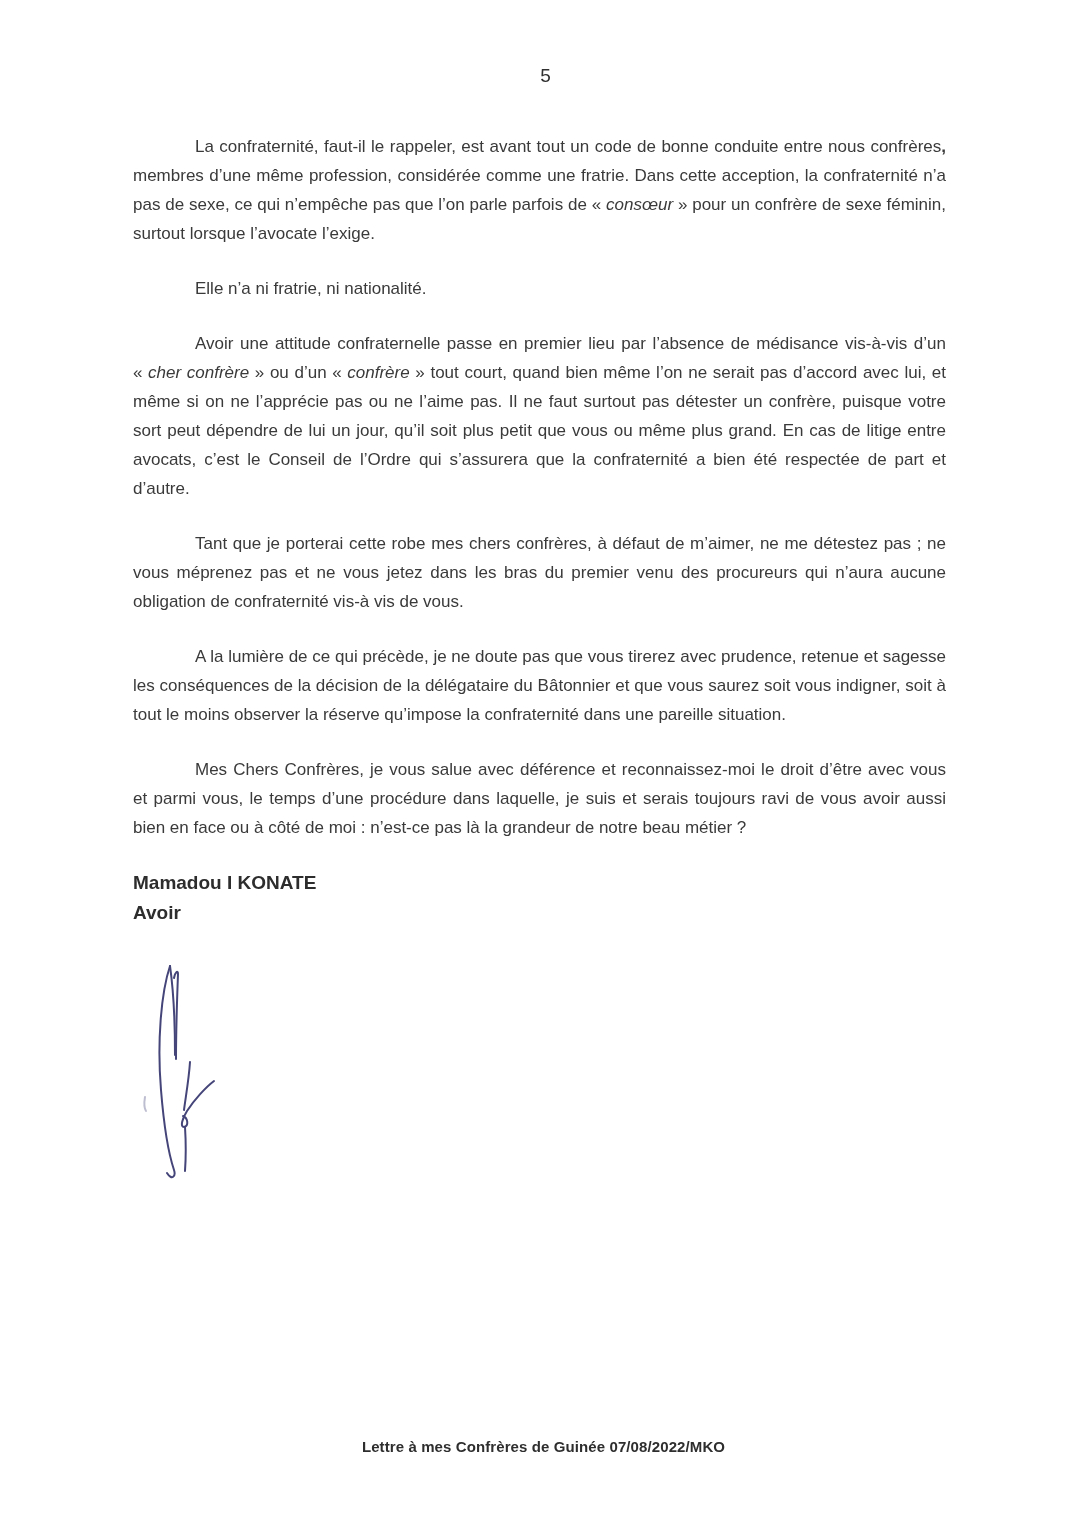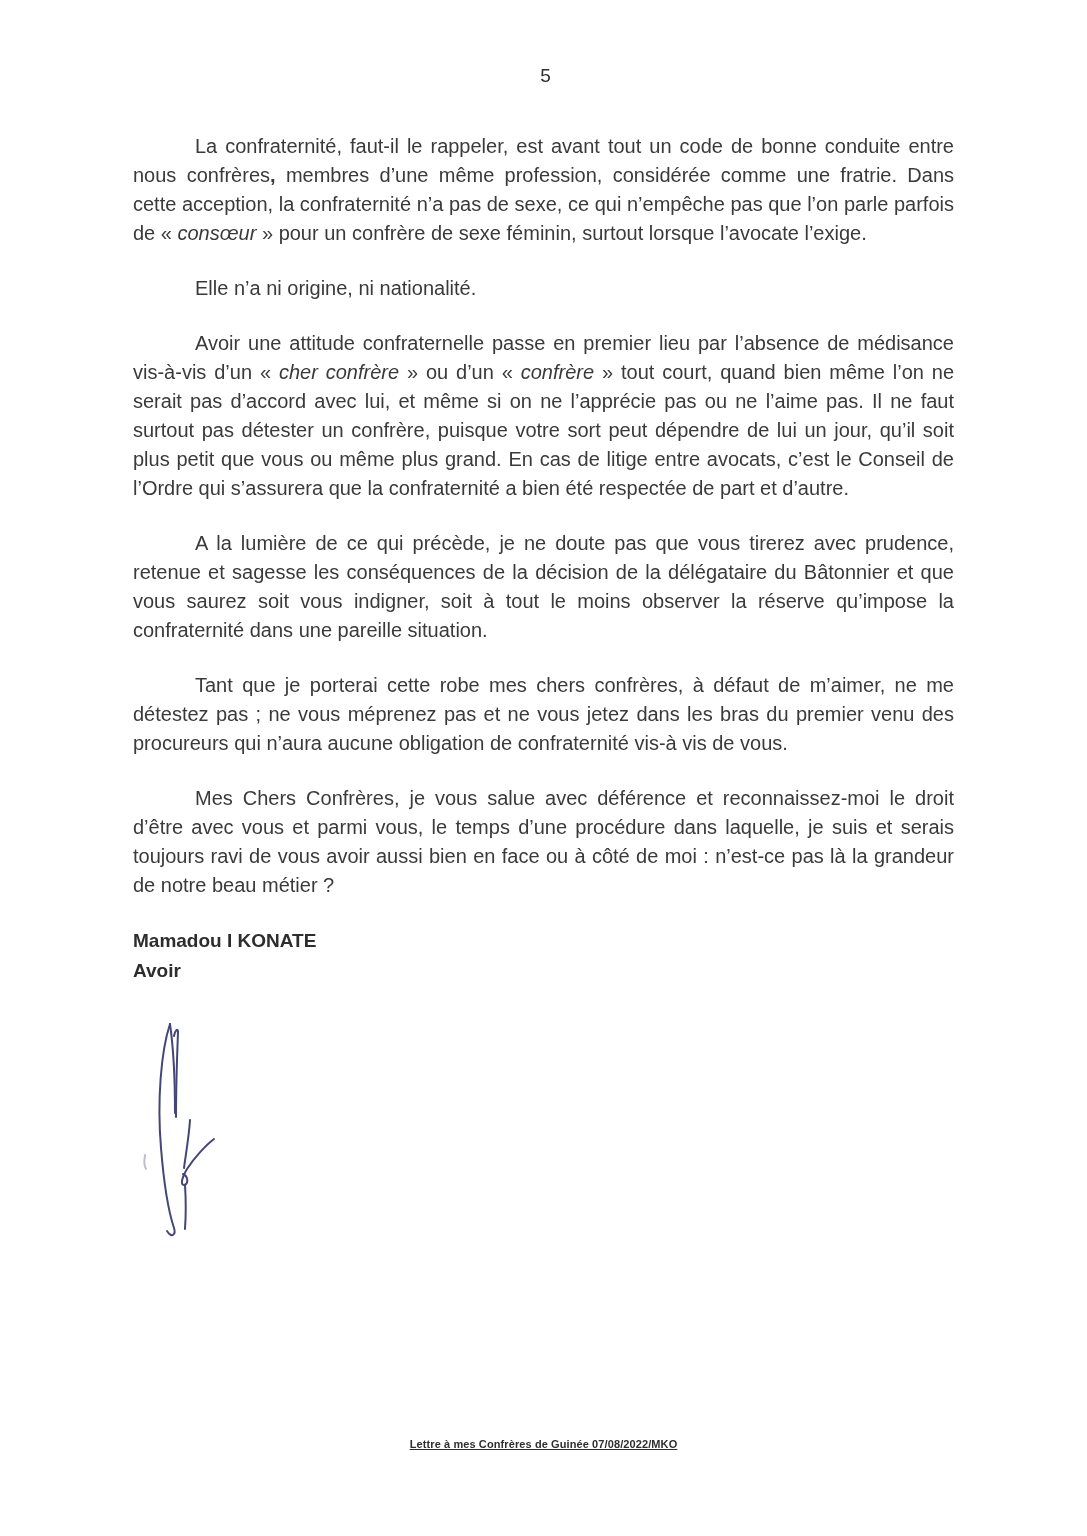--- a/index.html
+++ b/index.html
@@ -19,22 +19,22 @@
     top: 62px;
   }
   .page-number {
     text-align: center;
     font-size: 19px;
     line-height: 28px;
     margin-bottom: 42px;
     color: #303030;
   }
   .body-text p {
-    margin: 0 4px 26px 0;
-    font-size: 20px;
+    margin: 0 12px 26px 0;
+    font-size: 17px;
     line-height: 29px;
     text-align: justify;
     text-indent: 62px;
   }
   .run-normal { font-style: normal; font-weight: normal; }
   .run-italic { font-style: italic; }
   .run-bold   { font-weight: bold; }
   .sig-block { margin-top: 16px; }
   .sig-name, .sig-title {
     font-size: 19px;
@@ -55,41 +55,40 @@
     stroke-linecap: round;
     stroke-linejoin: round;
   }
   .sig-smudge { opacity: 0.35; }
   .footer {
     position: absolute;
     left: 0;
     right: 0;
     top: 1438px;
     text-align: center;
-    font-size: 11px;
+    font-size: 15px;
     font-weight: bold;
     color: #2e2e2e;
     letter-spacing: 0.1px;
-    text-decoration: underline;
   }
 </style>
 </head>
 <body>
 
 <div class="page">
   <div class="content">
 
     <div class="page-number">5</div>
 
     <div class="body-text">
       <p><span class="run-normal">La confraternité, faut-il le rappeler, est avant tout un code de bonne conduite entre nous confrères</span><span class="run-bold">,</span><span class="run-normal"> membres d’une même profession, considérée comme une fratrie. Dans cette acception, la confraternité n’a pas de sexe, ce qui n’empêche pas que l’on parle parfois de «&nbsp;</span><span class="run-italic">consœur</span><span class="run-normal">&nbsp;» pour un confrère de sexe féminin, surtout lorsque l’avocate l’exige.</span></p>
-      <p><span class="run-normal">Elle n’a ni origine, ni nationalité.</span></p>
+      <p><span class="run-normal">Elle n’a ni fratrie, ni nationalité.</span></p>
       <p><span class="run-normal">Avoir une attitude confraternelle passe en premier lieu par l’absence de médisance vis-à-vis d’un «&nbsp;</span><span class="run-italic">cher confrère</span><span class="run-normal">&nbsp;» ou d’un «&nbsp;</span><span class="run-italic">confrère</span><span class="run-normal">&nbsp;» tout court, quand bien même l’on ne serait pas d’accord avec lui, et même si on ne l’apprécie pas ou ne l’aime pas. Il ne faut surtout pas détester un confrère, puisque votre sort peut dépendre de lui un jour, qu’il soit plus petit que vous ou même plus grand. En cas de litige entre avocats, c’est le Conseil de l’Ordre qui s’assurera que la confraternité a bien été respectée de part et d’autre.</span></p>
+      <p><span class="run-normal">Tant que je porterai cette robe mes chers confrères, à défaut de m’aimer, ne me détestez pas&nbsp;; ne vous méprenez pas et ne vous jetez dans les bras du premier venu des procureurs qui n’aura aucune obligation de confraternité vis-à vis de vous.</span></p>
       <p><span class="run-normal">A la lumière de ce qui précède, je ne doute pas que vous tirerez avec prudence, retenue et sagesse les conséquences de la décision de la délégataire du Bâtonnier et que vous saurez soit vous indigner, soit à tout le moins observer la réserve qu’impose la confraternité dans une pareille situation.</span></p>
-      <p><span class="run-normal">Tant que je porterai cette robe mes chers confrères, à défaut de m’aimer, ne me détestez pas&nbsp;; ne vous méprenez pas et ne vous jetez dans les bras du premier venu des procureurs qui n’aura aucune obligation de confraternité vis-à vis de vous.</span></p>
       <p><span class="run-normal">Mes Chers Confrères, je vous salue avec déférence et reconnaissez-moi le droit d’être avec vous et parmi vous, le temps d’une procédure dans laquelle, je suis et serais toujours ravi de vous avoir aussi bien en face ou à côté de moi&nbsp;: n’est-ce pas là la grandeur de notre beau métier&nbsp;?</span></p>
     </div>
 
     <div class="sig-block">
       <div class="sig-name">Mamadou I KONATE</div>
       <div class="sig-title">Avoir</div>
 
       <div class="signature-wrap">
         <svg width="130" height="240" viewBox="125 975 130 240">
           <path d="M162,991 C153,1018 149,1068 153,1115 C156,1152 161,1180 166,1195 C168,1201 164,1206 159,1198" stroke="#45457a"></path>

